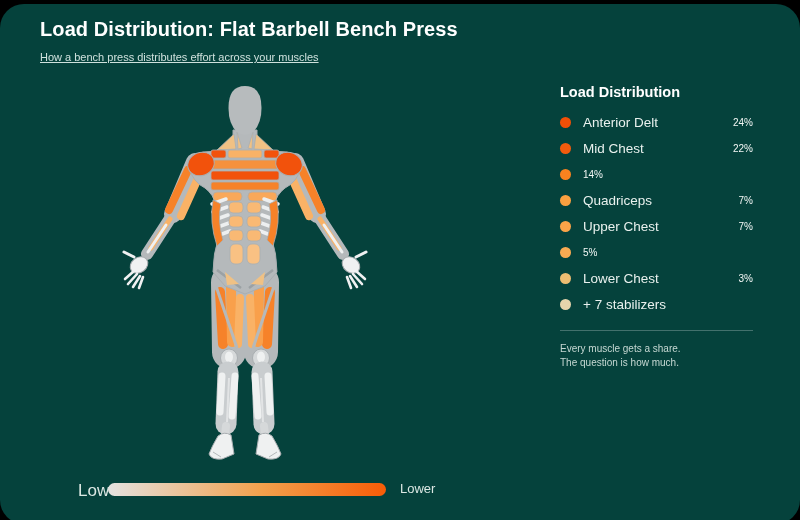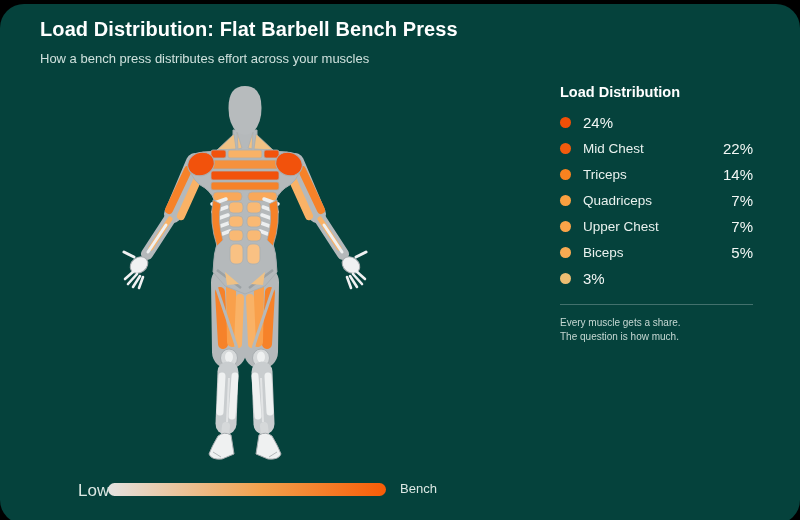--- a/index.html
+++ b/index.html
@@ -9,30 +9,30 @@
   }
   .card{
     position:absolute;left:0;top:4px;width:800px;height:520px;
     background:#05423c;border-radius:24px;overflow:hidden;
   }
   .title{
     position:absolute;left:40px;top:14px;font-size:20px;font-weight:700;
     color:#ffffff;letter-spacing:.1px;
   }
   .subtitle{
-    position:absolute;left:40px;top:47px;font-size:13px;color:#cfe1dd;
+    position:absolute;left:40px;top:47px;font-size:11px;color:#cfe1dd;text-decoration:underline;
   }
   .figure{position:absolute;left:119px;top:82px;width:252px;height:380px;}
   
   .legend{position:absolute;left:560px;top:80px;width:193px;}
   .legend-title{font-size:14.5px;font-weight:700;color:#ffffff;margin:0 0 9px 0;}
   .lrow{display:flex;align-items:center;height:26px;}
   .dot{width:11px;height:11px;border-radius:50%;margin-right:12px;flex:none;}
   .llab{flex:1;font-size:13.5px;color:#e9f1ee;}
-  .lval{font-size:15px;color:#f3f7f5;}
+  .lval{font-size:10px;color:#f3f7f5;}
   .ldivider{border-top:1px solid rgba(255,255,255,.25);margin-top:13px;}
   .lnote{margin-top:11px;font-size:10px;color:#c6d8d3;line-height:1.42;}
   
   .scale-low{position:absolute;left:78px;top:477px;font-size:17px;color:#dbe7e3;}
   .scale-bar{position:absolute;left:108px;top:479px;width:278px;height:13px;border-radius:7px;}
   .scale-high{position:absolute;left:400px;top:477px;font-size:13px;color:#dbe7e3;}
   
   .ol{stroke:#a9aeb1;stroke-width:1;}
   .ol-thin{stroke:#a9aeb1;stroke-width:.8;}
 </style>
@@ -153,56 +153,61 @@
     <ellipse cx="164" cy="78" rx="13.5" ry="11.5" transform="rotate(22 164 78)" class="ol" fill="#f2520c"></ellipse>
 
     <path d="M103.5,22 Q103.5,0 120,0 Q136.5,0 136.5,22 Q136.5,38 128,46 Q120,52 112,46 Q103.5,38 103.5,22 Z" fill="#b7bbbd"></path>
   </svg>
 
   <div class="legend">
     <h3 class="legend-title">Load Distribution</h3>
     <div id="legend-rows">
         <div class="lrow">
           <span class="dot" style="background: rgb(241, 79, 7);"></span>
+          <span class="llab">Anterior Delt</span>
           <span class="lval">24%</span>
         </div>
         <div class="lrow">
           <span class="dot" style="background: rgb(243, 91, 13);"></span>
           <span class="llab">Mid Chest</span>
           <span class="lval">22%</span>
         </div>
         <div class="lrow">
           <span class="dot" style="background: rgb(248, 130, 31);"></span>
-          <span class="llab">Triceps</span>
           <span class="lval">14%</span>
         </div>
         <div class="lrow">
           <span class="dot" style="background: rgb(250, 160, 64);"></span>
           <span class="llab">Quadriceps</span>
           <span class="lval">7%</span>
         </div>
         <div class="lrow">
           <span class="dot" style="background: rgb(250, 163, 72);"></span>
           <span class="llab">Upper Chest</span>
           <span class="lval">7%</span>
         </div>
         <div class="lrow">
           <span class="dot" style="background: rgb(249, 170, 82);"></span>
-          <span class="llab">Biceps</span>
           <span class="lval">5%</span>
         </div>
         <div class="lrow">
           <span class="dot" style="background: rgb(237, 189, 114);"></span>
+          <span class="llab">Lower Chest</span>
           <span class="lval">3%</span>
+        </div>
+        <div class="lrow">
+          <span class="dot" style="background: rgb(230, 212, 172);"></span>
+          <span class="llab">+ 7 stabilizers</span>
+          <span class="lval"></span>
         </div>
       </div>
     <div class="ldivider"></div>
     <div class="lnote">
       <div>Every muscle gets a share.</div>
       <div>The question is how much.</div>
     </div>
   </div>
 
   <span class="scale-low">Low</span>
   <div class="scale-bar" id="scale-bar" style="background: linear-gradient(90deg, rgb(228, 226, 224), rgb(242, 161, 77) 55%, rgb(248, 92, 7));"></div>
-  <span class="scale-high">Bench</span>
+  <span class="scale-high">Lower</span>
 
 </div>
 
 </body></html>

